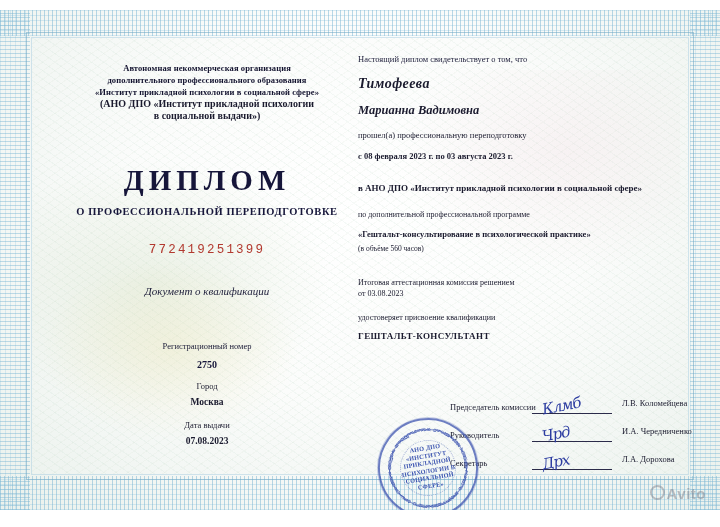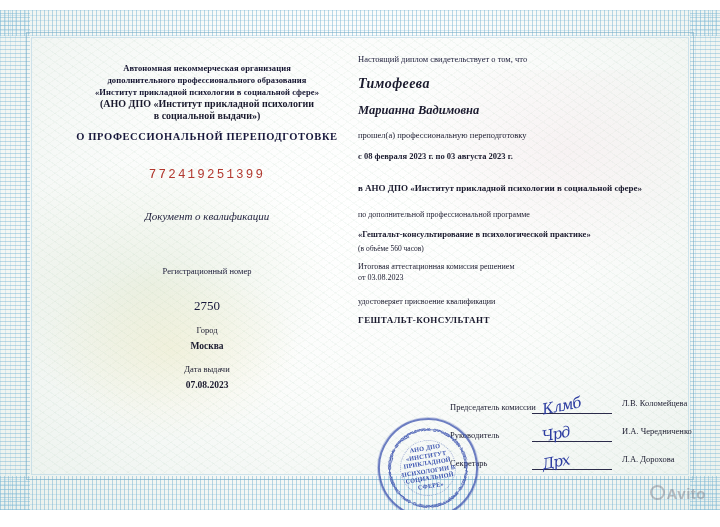--- a/index.html
+++ b/index.html
@@ -181,23 +181,23 @@
     font-style: italic;
     color: #1b1b38;
   }
 
   .reg-label {
     margin-top: 44px;
     font-size: 8.5px;
     color: #1b1b38;
   }
   .reg-value {
-    margin-top: 22px;
-    font-size: 13px;
-    font-weight: normal;
+    margin-top: 8px;
+    font-size: 10px;
+    font-weight: bold;
     color: #16163a;
   }
   .city-label {
     margin-top: 11px;
     font-size: 8.5px;
   }
   .city-value {
     margin-top: 6px;
     font-size: 9.5px;
     font-weight: bold;
@@ -252,21 +252,21 @@
   .r-program {
     margin-top: 9px;
     font-size: 8.5px;
     font-weight: bold;
   }
   .r-hours {
     margin-top: 5px;
     font-size: 7.5px;
   }
   .r-commission {
-    margin-top: 8px;
+    margin-top: 24px;
     font-size: 8px;
     line-height: 11px;
   }
   .r-confirm {
     margin-top: 14px;
     font-size: 8px;
   }
   .r-qualification {
     margin-top: 9px;
     font-size: 9px;
@@ -417,20 +417,21 @@
       <div class="col-left">
         <div class="org-line">Автономная некоммерческая организация</div>
         <div class="org-line">дополнительного профессионального образования</div>
         <div class="org-line">«Институт прикладной психологии в социальной сфере»</div>
 
         <div class="org-block2">
           <div>(АНО ДПО «Институт прикладной психологии</div>
           <div>в социальной выдачи»)</div>
         </div>
 
+        <div class="diploma-title">ДИПЛОМ</div>
         <div class="diploma-sub">О ПРОФЕССИОНАЛЬНОЙ ПЕРЕПОДГОТОВКЕ</div>
         <div class="serial">772419251399</div>
         <div class="qual-doc">Документ о квалификации</div>
 
         <div class="reg-label">Регистрационный номер</div>
         <div class="reg-value">2750</div>
         <div class="city-label">Город</div>
         <div class="city-value">Москва</div>
         <div class="date-label">Дата выдачи</div>
         <div class="date-value">07.08.2023</div>

